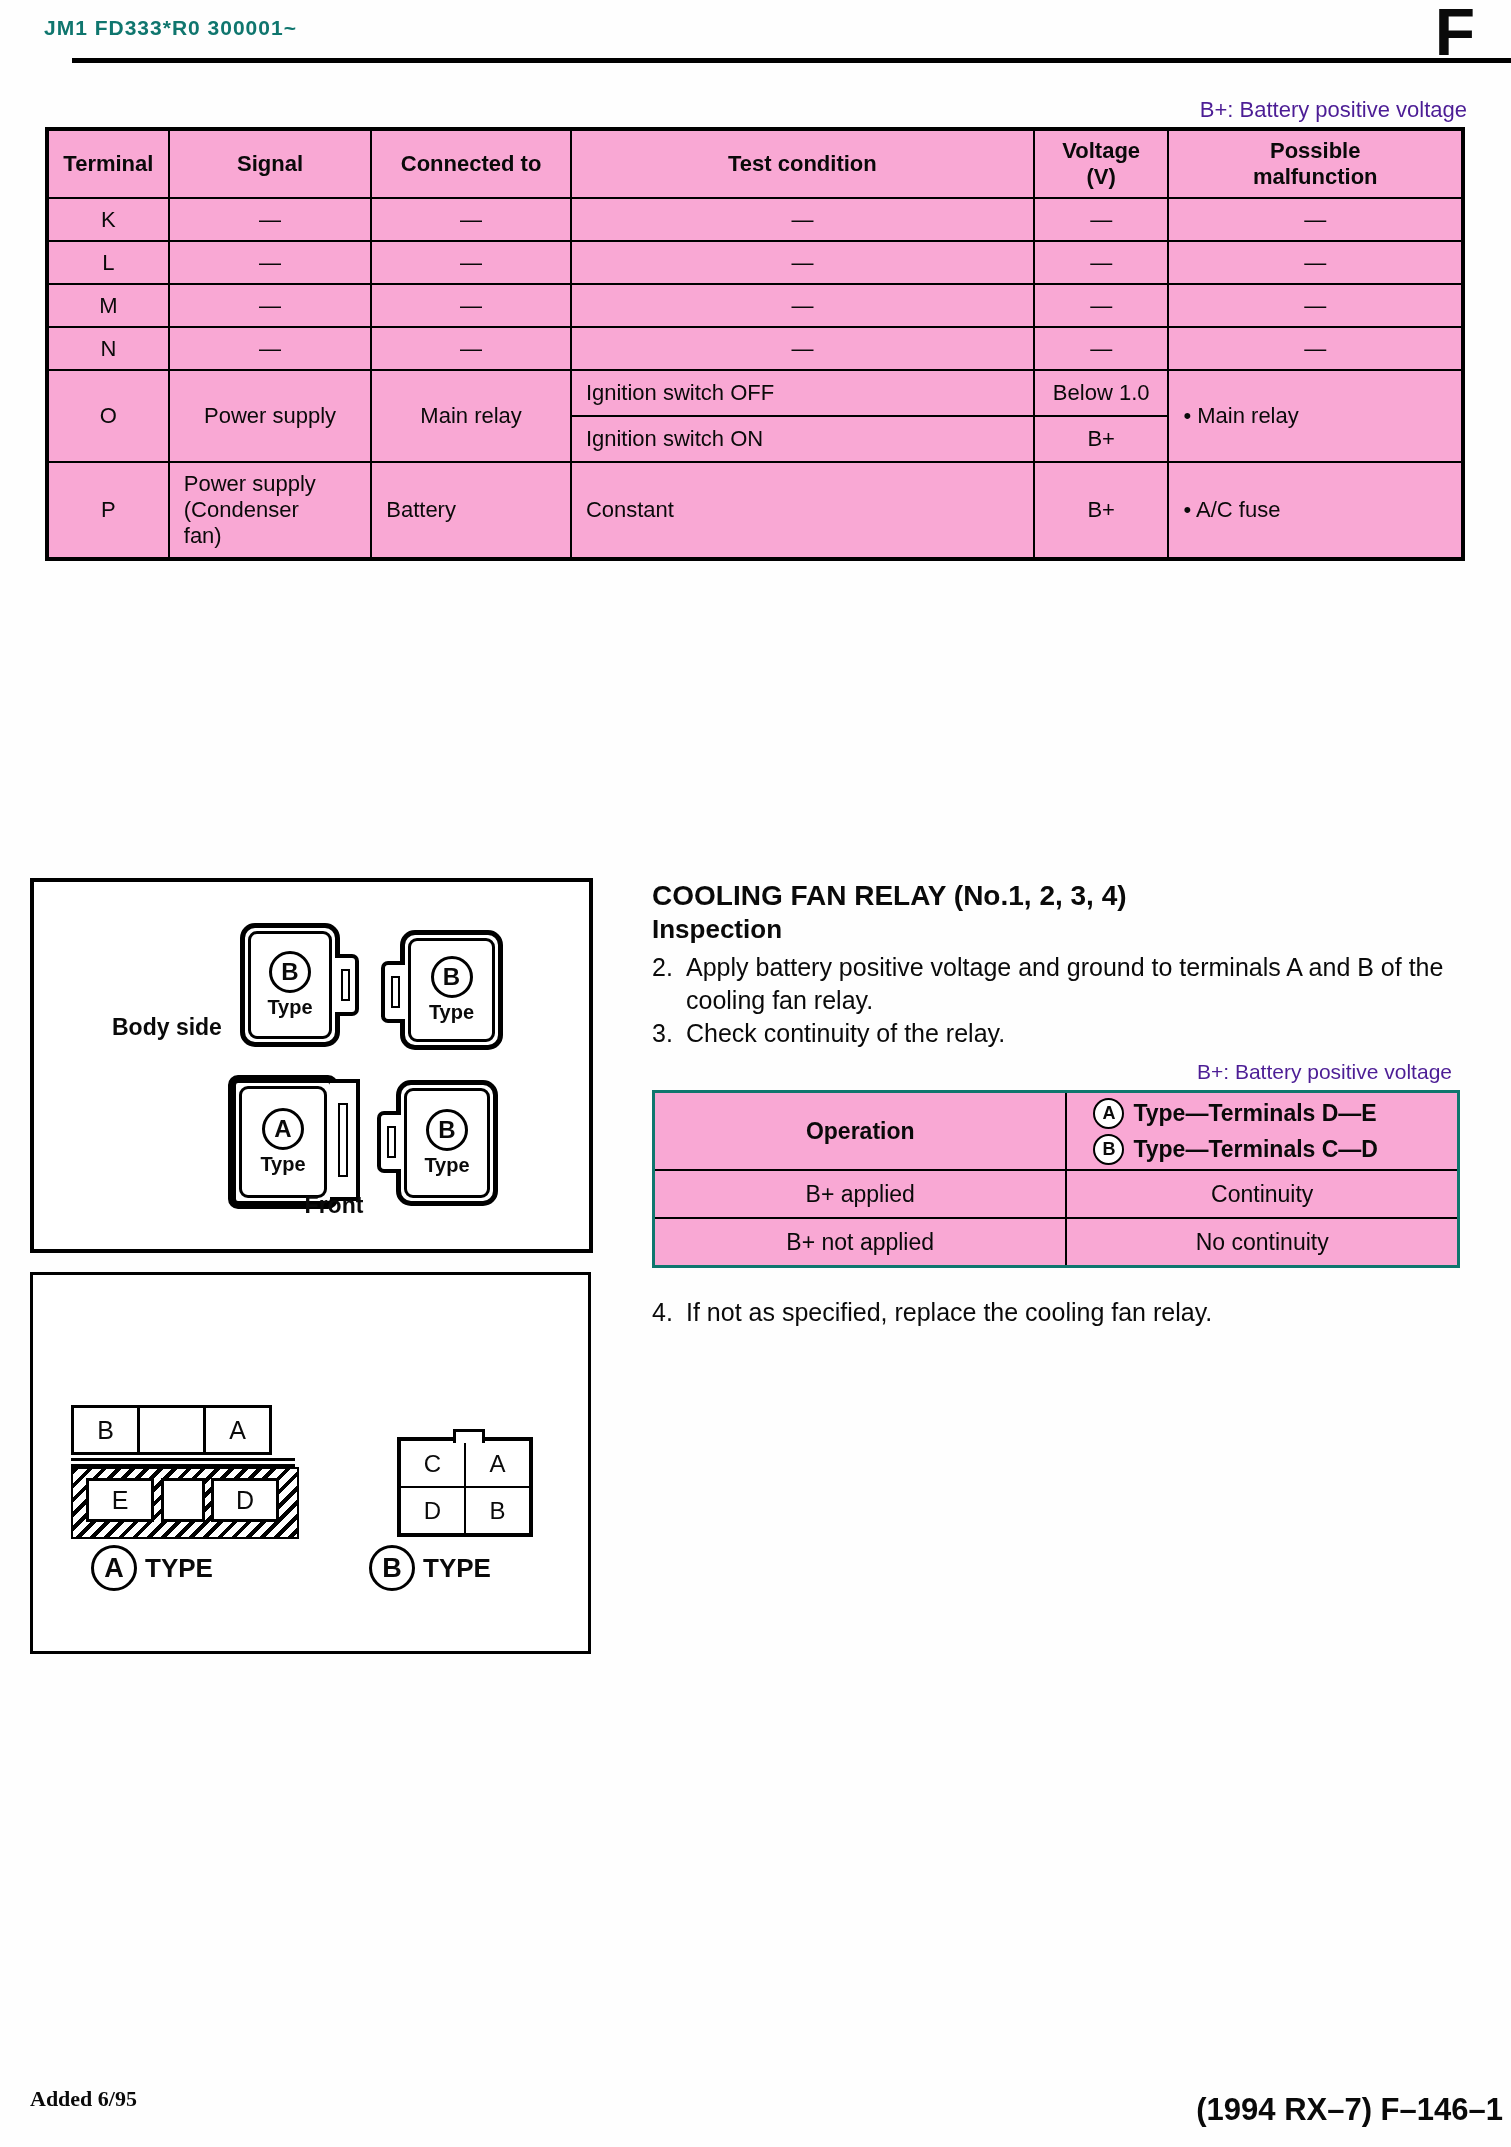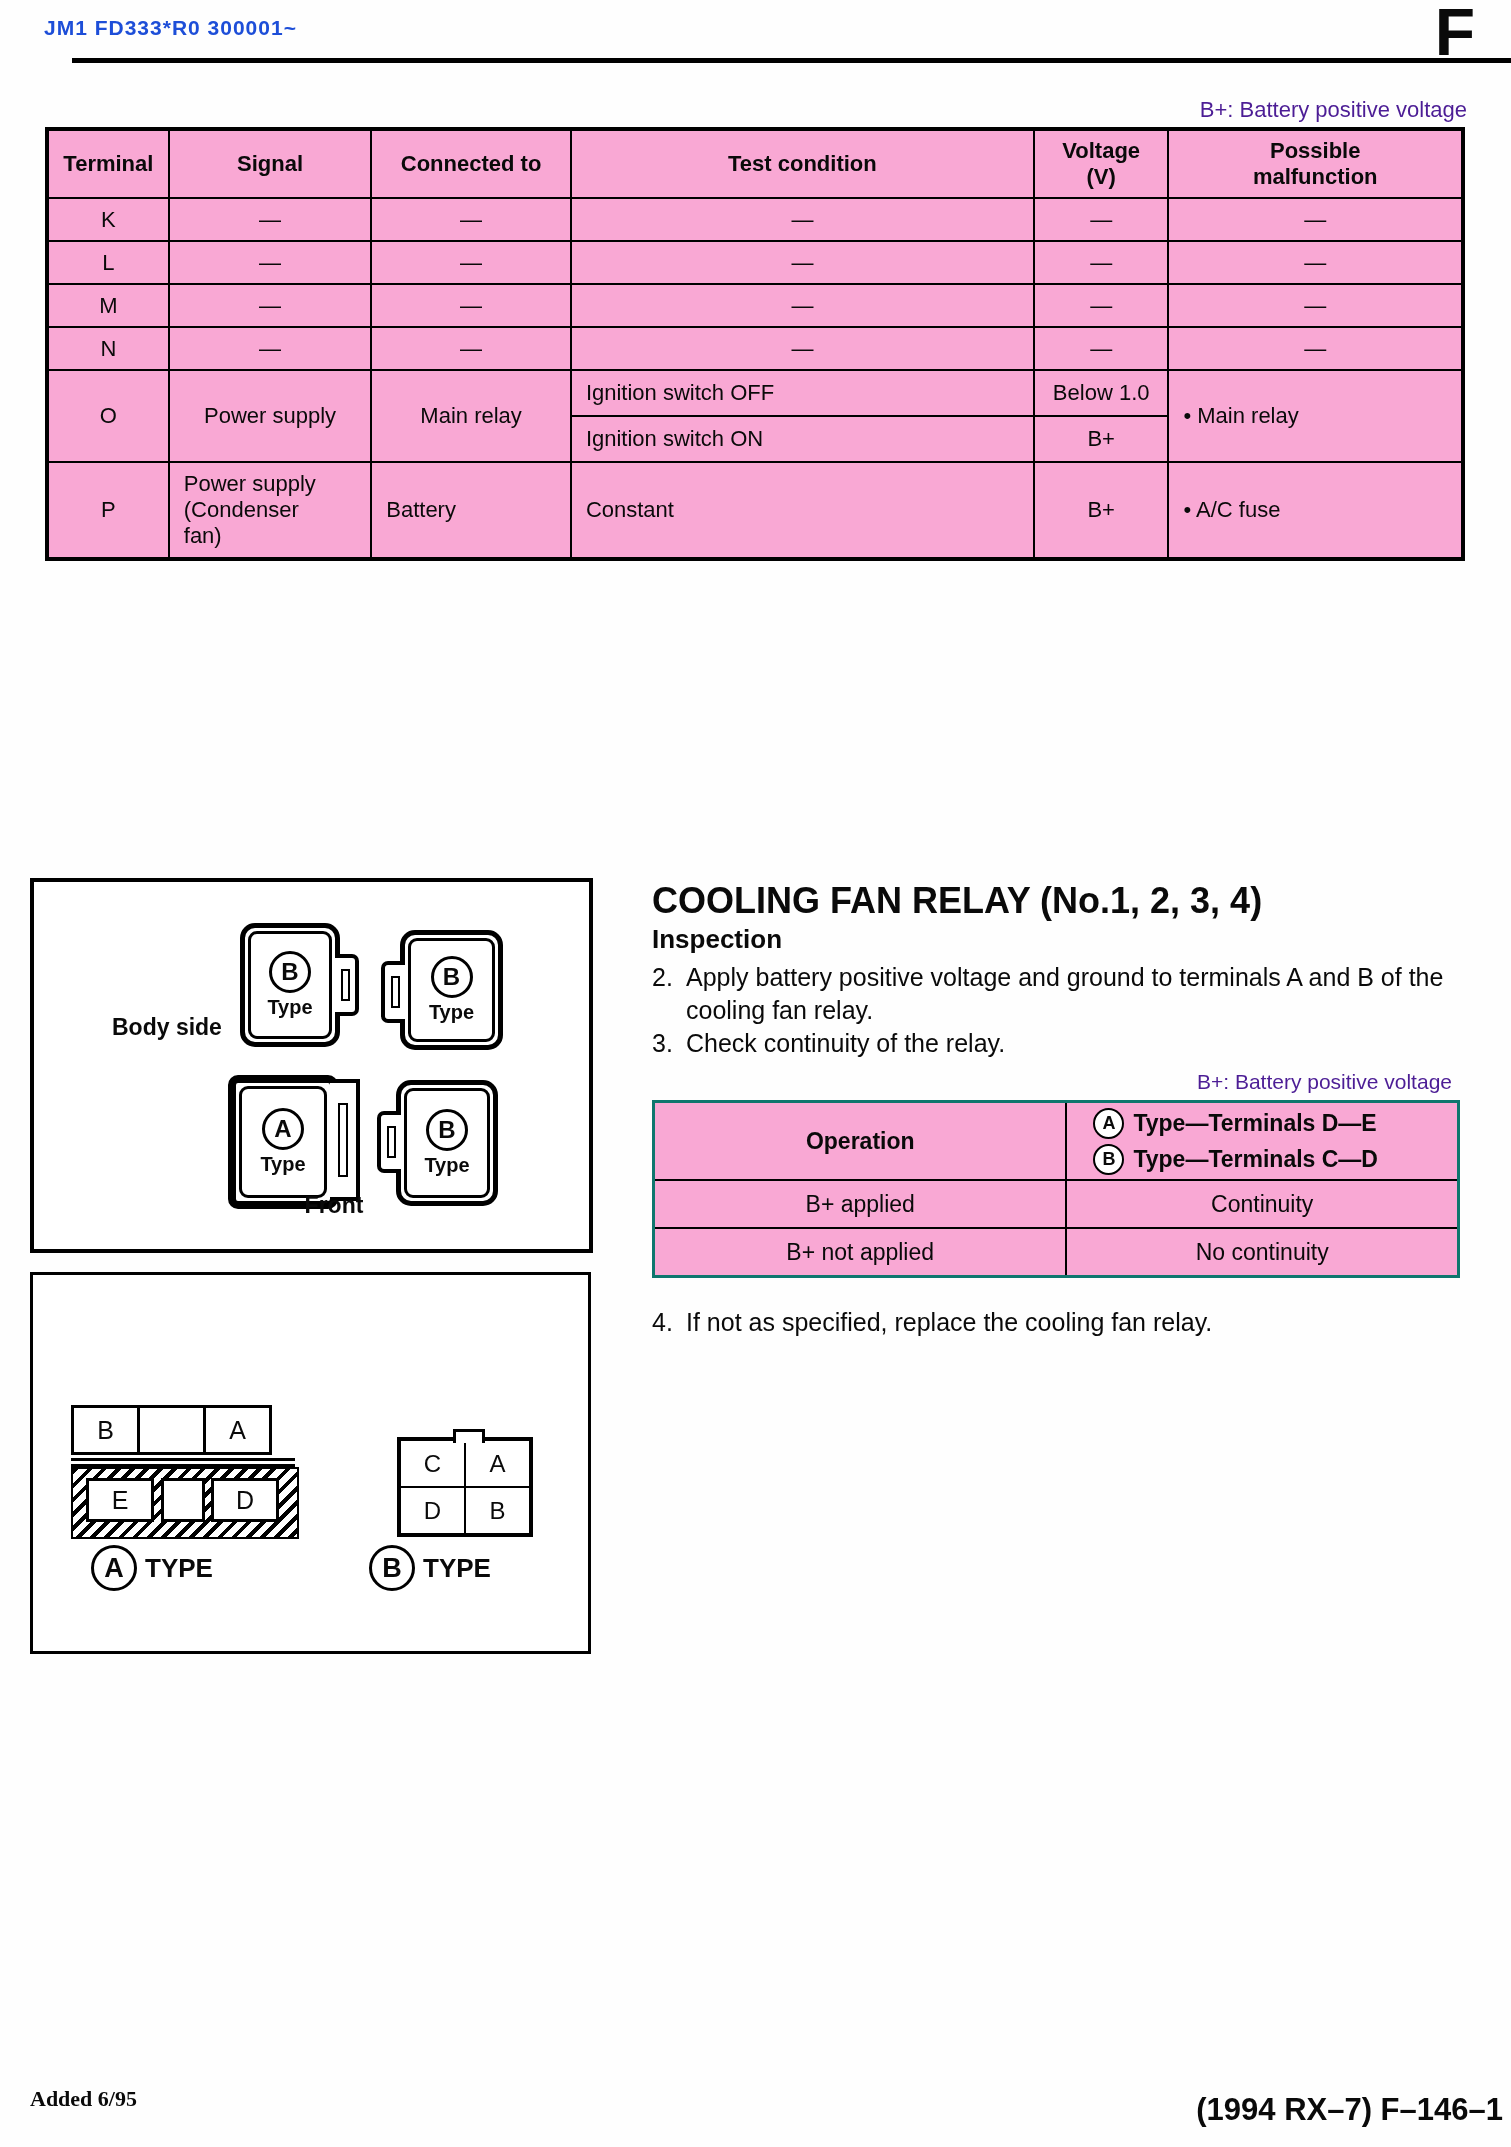--- a/index.html
+++ b/index.html
@@ -4,21 +4,21 @@
 <style>
   html,body { margin:0; padding:0; background:#e8e8e8; }
   .page {
     position:relative; width:1511px; height:2147px; margin:0 auto;
     background:#fefefe; color:#0a0a0a;
     font-family:"Liberation Sans", sans-serif;
     overflow:hidden;
   }
 
   
-  .doc-code { position:absolute; left:44px; top:16px; font-size:21px; font-weight:bold; letter-spacing:1px; color:#1d4ed8; }
+  .doc-code { position:absolute; left:44px; top:16px; font-size:21px; font-weight:bold; letter-spacing:1px; color:#0f766e; }
   .page-title { position:absolute; left:0; right:0; top:12px; text-align:center; font-size:37px; font-weight:bold; letter-spacing:0px; }
   .section-letter { position:absolute; right:36px; top:-6px; font-size:66px; font-weight:bold; }
   .header-rule { position:absolute; left:72px; right:0; top:58px; height:5px; background:#000; }
 
   .note { font-size:22px; color:#4c1d95; }
   .note-top { position:absolute; right:44px; top:97px; }
 
   
   table { border-collapse:collapse; background:#f9a8d4; }
   .main-table { position:absolute; left:45px; top:127px; width:1420px; border:4px solid #000; table-layout:fixed; }
@@ -60,21 +60,21 @@
   .pos-tl { left:206px; top:41px;  width:90px; height:114px; }
   .pos-tr { left:366px; top:48px;  width:93px; height:110px; }
   .pos-bl { left:194px; top:193px; width:94px; height:118px; }
   .pos-br { left:362px; top:198px; width:92px; height:116px; }
 
   .body-side-label { left:78px; top:132px; }
   .front-label { left:240px; top:310px; width:120px; text-align:center; }
 
   
   .inspect { position:absolute; left:652px; top:880px; width:814px; }
-  .insp-heading { font-size:36px; font-weight:bold; margin:0 0 2px 0; letter-spacing:0px; }
+  .insp-heading { font-size:28px; font-weight:bold; margin:0 0 2px 0; letter-spacing:0px; }
   .insp-sub { font-size:26px; font-weight:bold; margin:0 0 6px 0; }
   .step { font-size:25px; line-height:33px; padding-left:34px; text-indent:-34px; max-width:796px; }
   .step .num { display:inline-block; width:34px; text-indent:0; }
   .note-mid { text-align:right; margin:10px 14px 6px 0; font-size:21px; }
 
   .op-table { width:808px; border:3px solid #0f766e; table-layout:fixed; }
   .op-table th, .op-table td { border:2px solid #000; font-size:23px; padding:2px 8px; }
   .op-table th.op-col { width:49%; font-weight:bold; text-align:center; }
   .op-table th.ty-col { text-align:left; padding-left:26px; font-weight:bold; }
   .op-table td { text-align:center; height:42px; font-weight:normal; }

